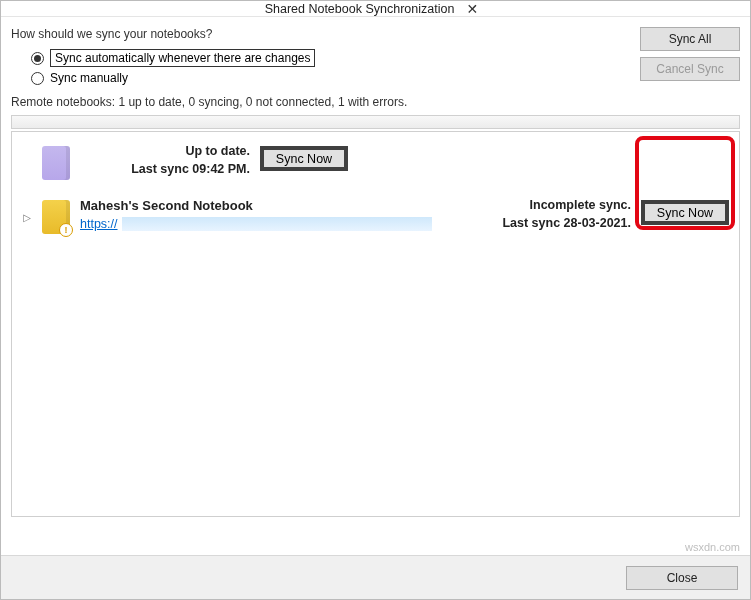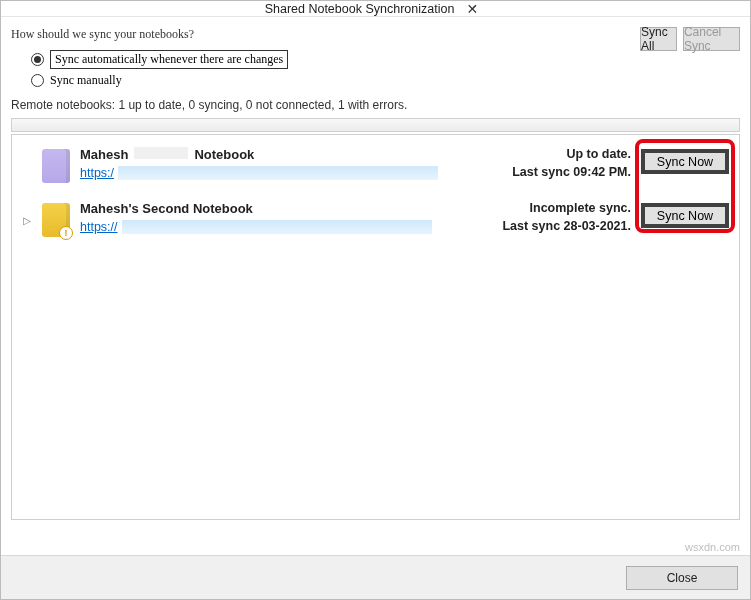--- a/index.html
+++ b/index.html
@@ -25,36 +25,36 @@
 .titlebar .close {
   width: 36px; height: 28px;
   display:flex; align-items:center; justify-content:center;
   font-size: 14px; color:#333;
   cursor:pointer; user-select:none;
 }
 .top-area {
   display:flex; padding: 10px 10px 4px 10px;
   gap:10px;
 }
-.question-col { flex:1;font-family:Liberation Serif, serif; }
+.question-col { flex:1; }
 .question-col .q { font-size:12px; color:#333; margin-bottom:8px; }
 .radio-row { display:flex; align-items:center; gap:6px; margin:4px 0 4px 20px;}
 .radio-row .radio {
   width:13px;height:13px;border-radius:50%;
   border:1px solid #333; display:inline-flex;align-items:center;justify-content:center;
   background:#fff;
 }
 .radio-row .radio.selected::after{
   content:""; width:7px;height:7px;border-radius:50%;background:#333;
 }
 .radio-row .opt-label.boxed{
   border:1px solid #333; padding:1px 4px;
 }
 .buttons-col {
-  width:100px; display:flex; gap:6px;
+  width:100px; display:flex; flex-direction:column; gap:6px;
 }
 .win-btn {
   height:24px; border:1px solid #adadad;
   background:#e1e1e1; font-size:12px; color:#222;
   display:flex;align-items:center;justify-content:center;
   cursor:pointer; user-select:none;
 }
 .win-btn.disabled { color:#9a9a9a; cursor:default; }
 .status-line { font-size:12px; color:#333; padding:2px 10px 6px 10px;}
 .list-toolbar {
@@ -157,31 +157,20 @@
 
 <div class="status-line">Remote notebooks: 1 up to date, 0 syncing, 0 not connected, 1 with errors.</div>
 
 <div class="list-toolbar"></div>
 
 <div class="list-area">
 
   <div class="nb-row">
     <div class="expander"></div>
     <div class="nb-icon purple"></div>
-    <div class="nb-text">
-      <div class="nb-title">
-        <span>Mahesh</span>
-        <span class="redact-gray" style="width:54px"></span>
-        <span>Notebook</span>
-      </div>
-      <div class="nb-link-row">
-        <span class="nb-link">https:/</span>
-        <span class="redact-blue" style="width:320px"></span>
-      </div>
-    </div>
     <div class="nb-status">
       <div class="s1">Up to date.</div>
       <div class="s2">Last sync 09:42 PM.</div>
     </div>
     <div class="sync-now">
       <span>Sync Now</span>
     </div>
   </div>
 
   <div class="nb-row">

